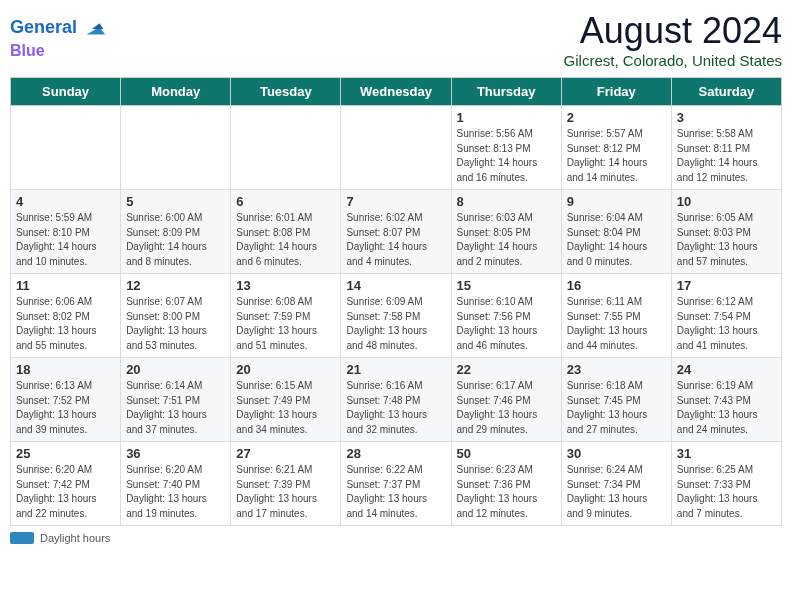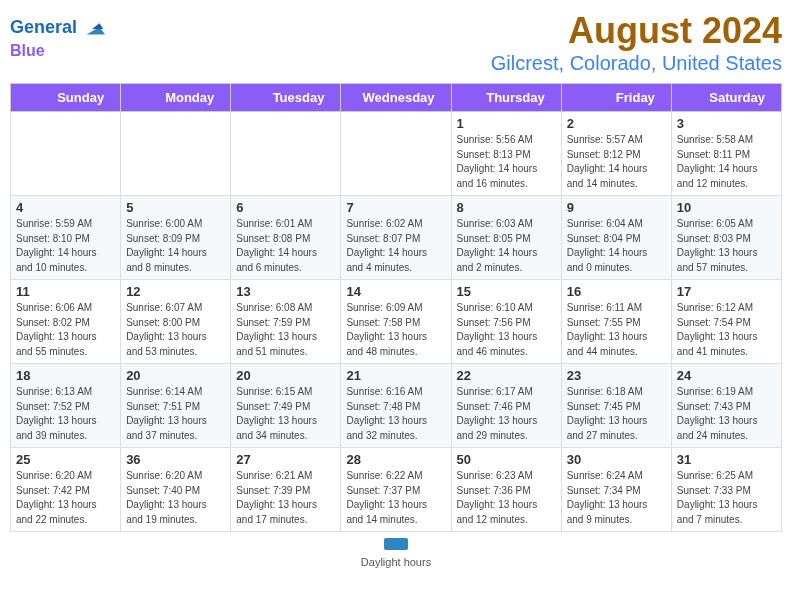--- a/index.html
+++ b/index.html
@@ -31,38 +31,38 @@
     .logo-icon {
       width: 28px;
       height: 28px;
       margin-left: 2px;
     }
     .title-area {
       text-align: right;
     }
     .month-year {
       font-size: 36px;
-      font-weight: bold;
-      color: #a16207;
+      font-weight: normal;
+      color: #0f172a;
     }
     .location {
-      font-size: 20px;
-      color: #3b82f6;
+      font-size: 15px;
+      color: #14532d;
     }
     table {
       width: 100%;
       border-collapse: collapse;
       table-layout: fixed;
     }
     thead tr th {
-      background-color: #8b5cf6;
+      background-color: #0f766e;
       color: #fff;
       font-size: 13px;
       padding: 6px 16px;
-      text-align: right;
+      text-align: center;
       border: 1px solid #ccc;
     }
     tbody tr td {
       border: 1px solid #ddd;
       vertical-align: top;
       padding: 4px 5px;
       font-size: 11px;
       color: #333;
       height: 80px;
       background: #fff;
@@ -82,21 +82,20 @@
       color: #444;
     }
     .empty-cell { background: #fff !important; }
     .footer-note {
       margin-top: 6px;
       font-size: 11px;
       color: #555;
       display: flex;
       align-items: center;
       gap: 6px;
-      flex-direction: column;
     }
     .footer-swatch {
       display: inline-block;
       width: 24px;
       height: 12px;
       background: #2e86c1;
       border-radius: 2px;
     }
   </style>
 </head>

